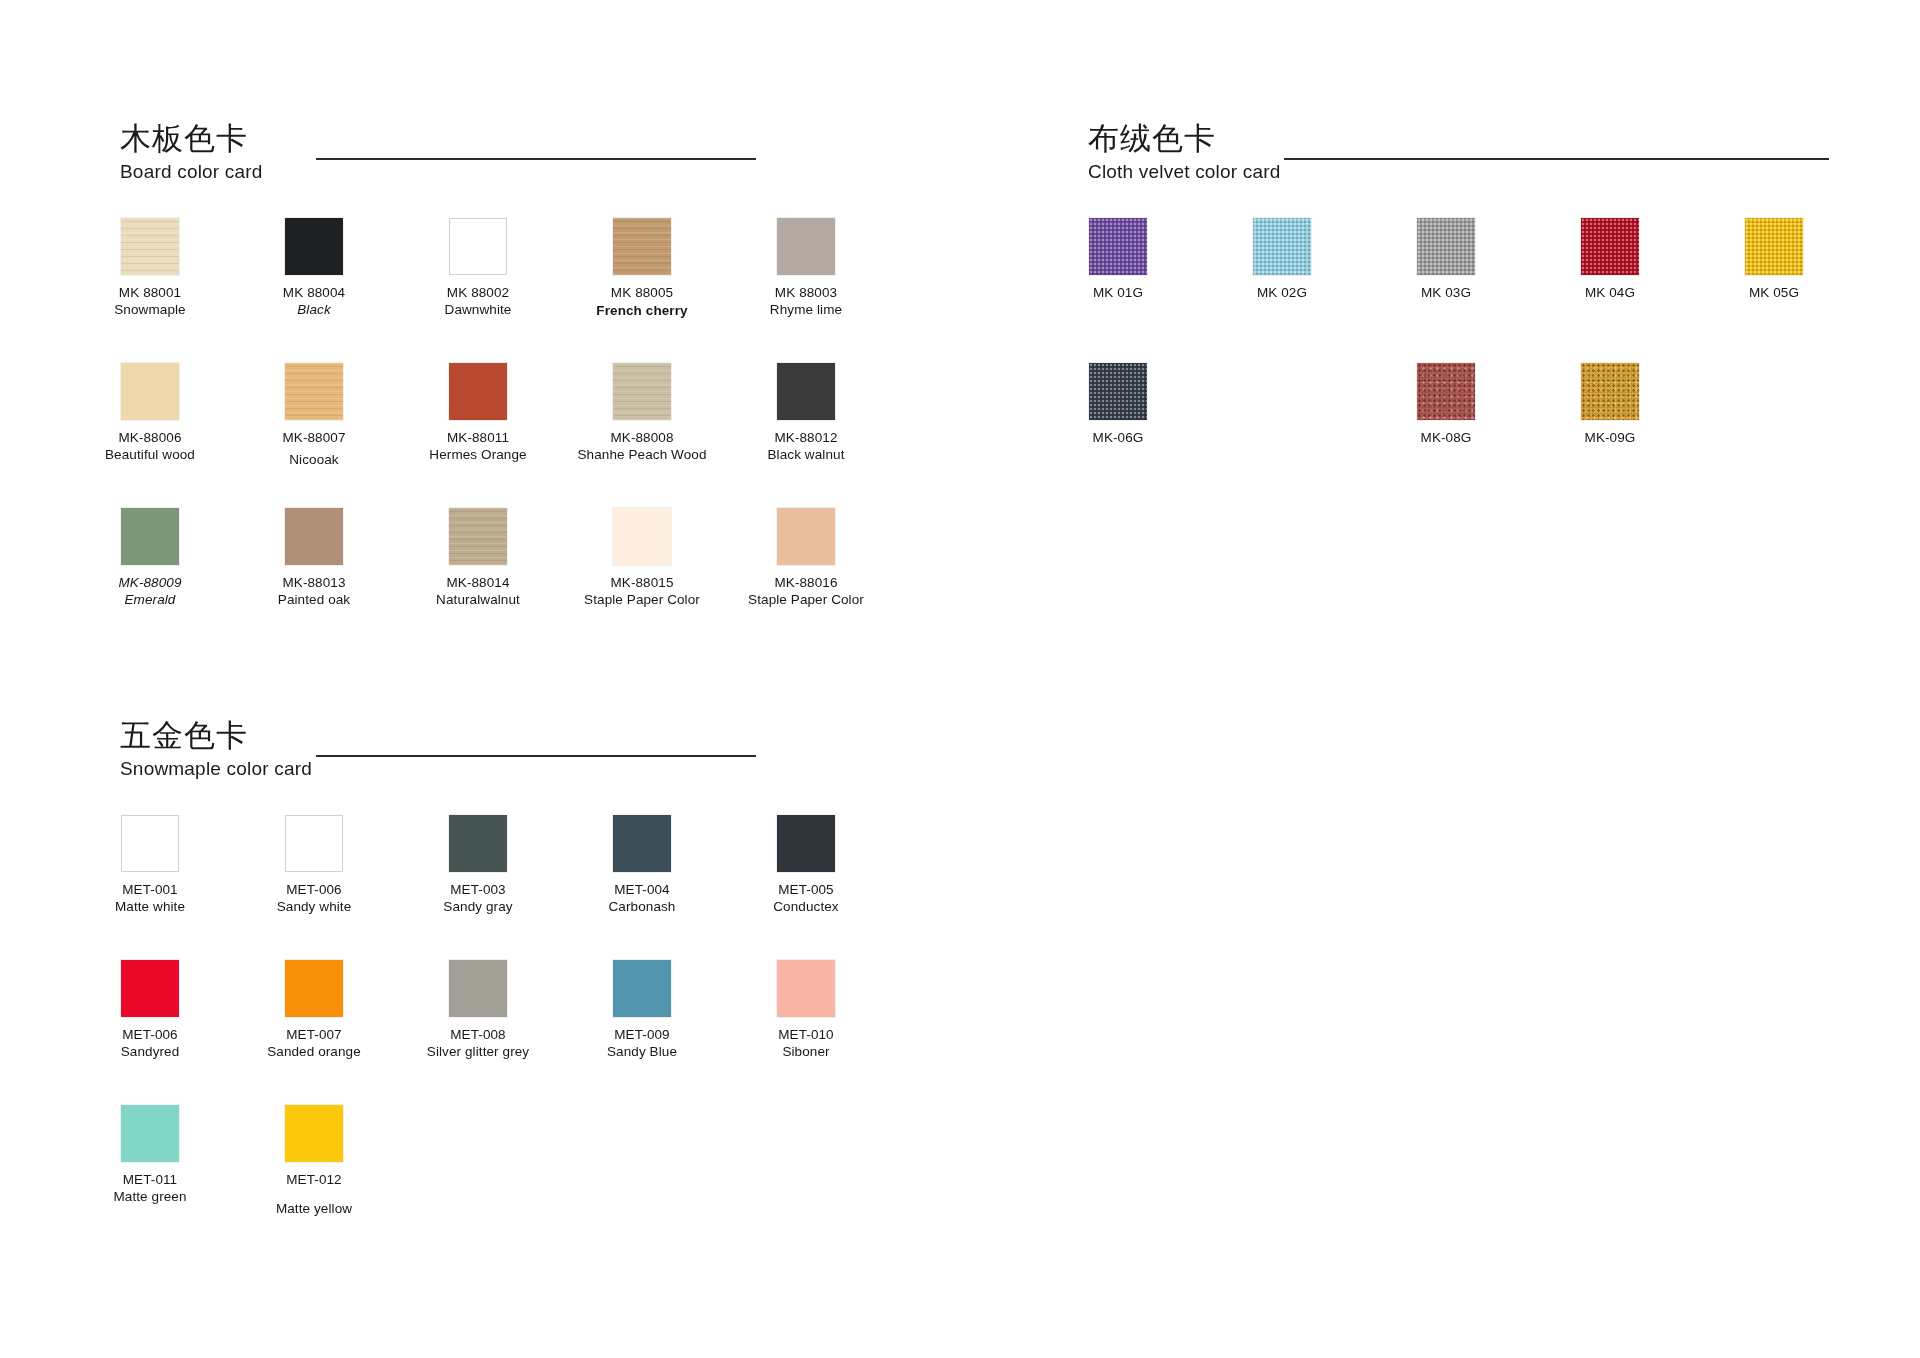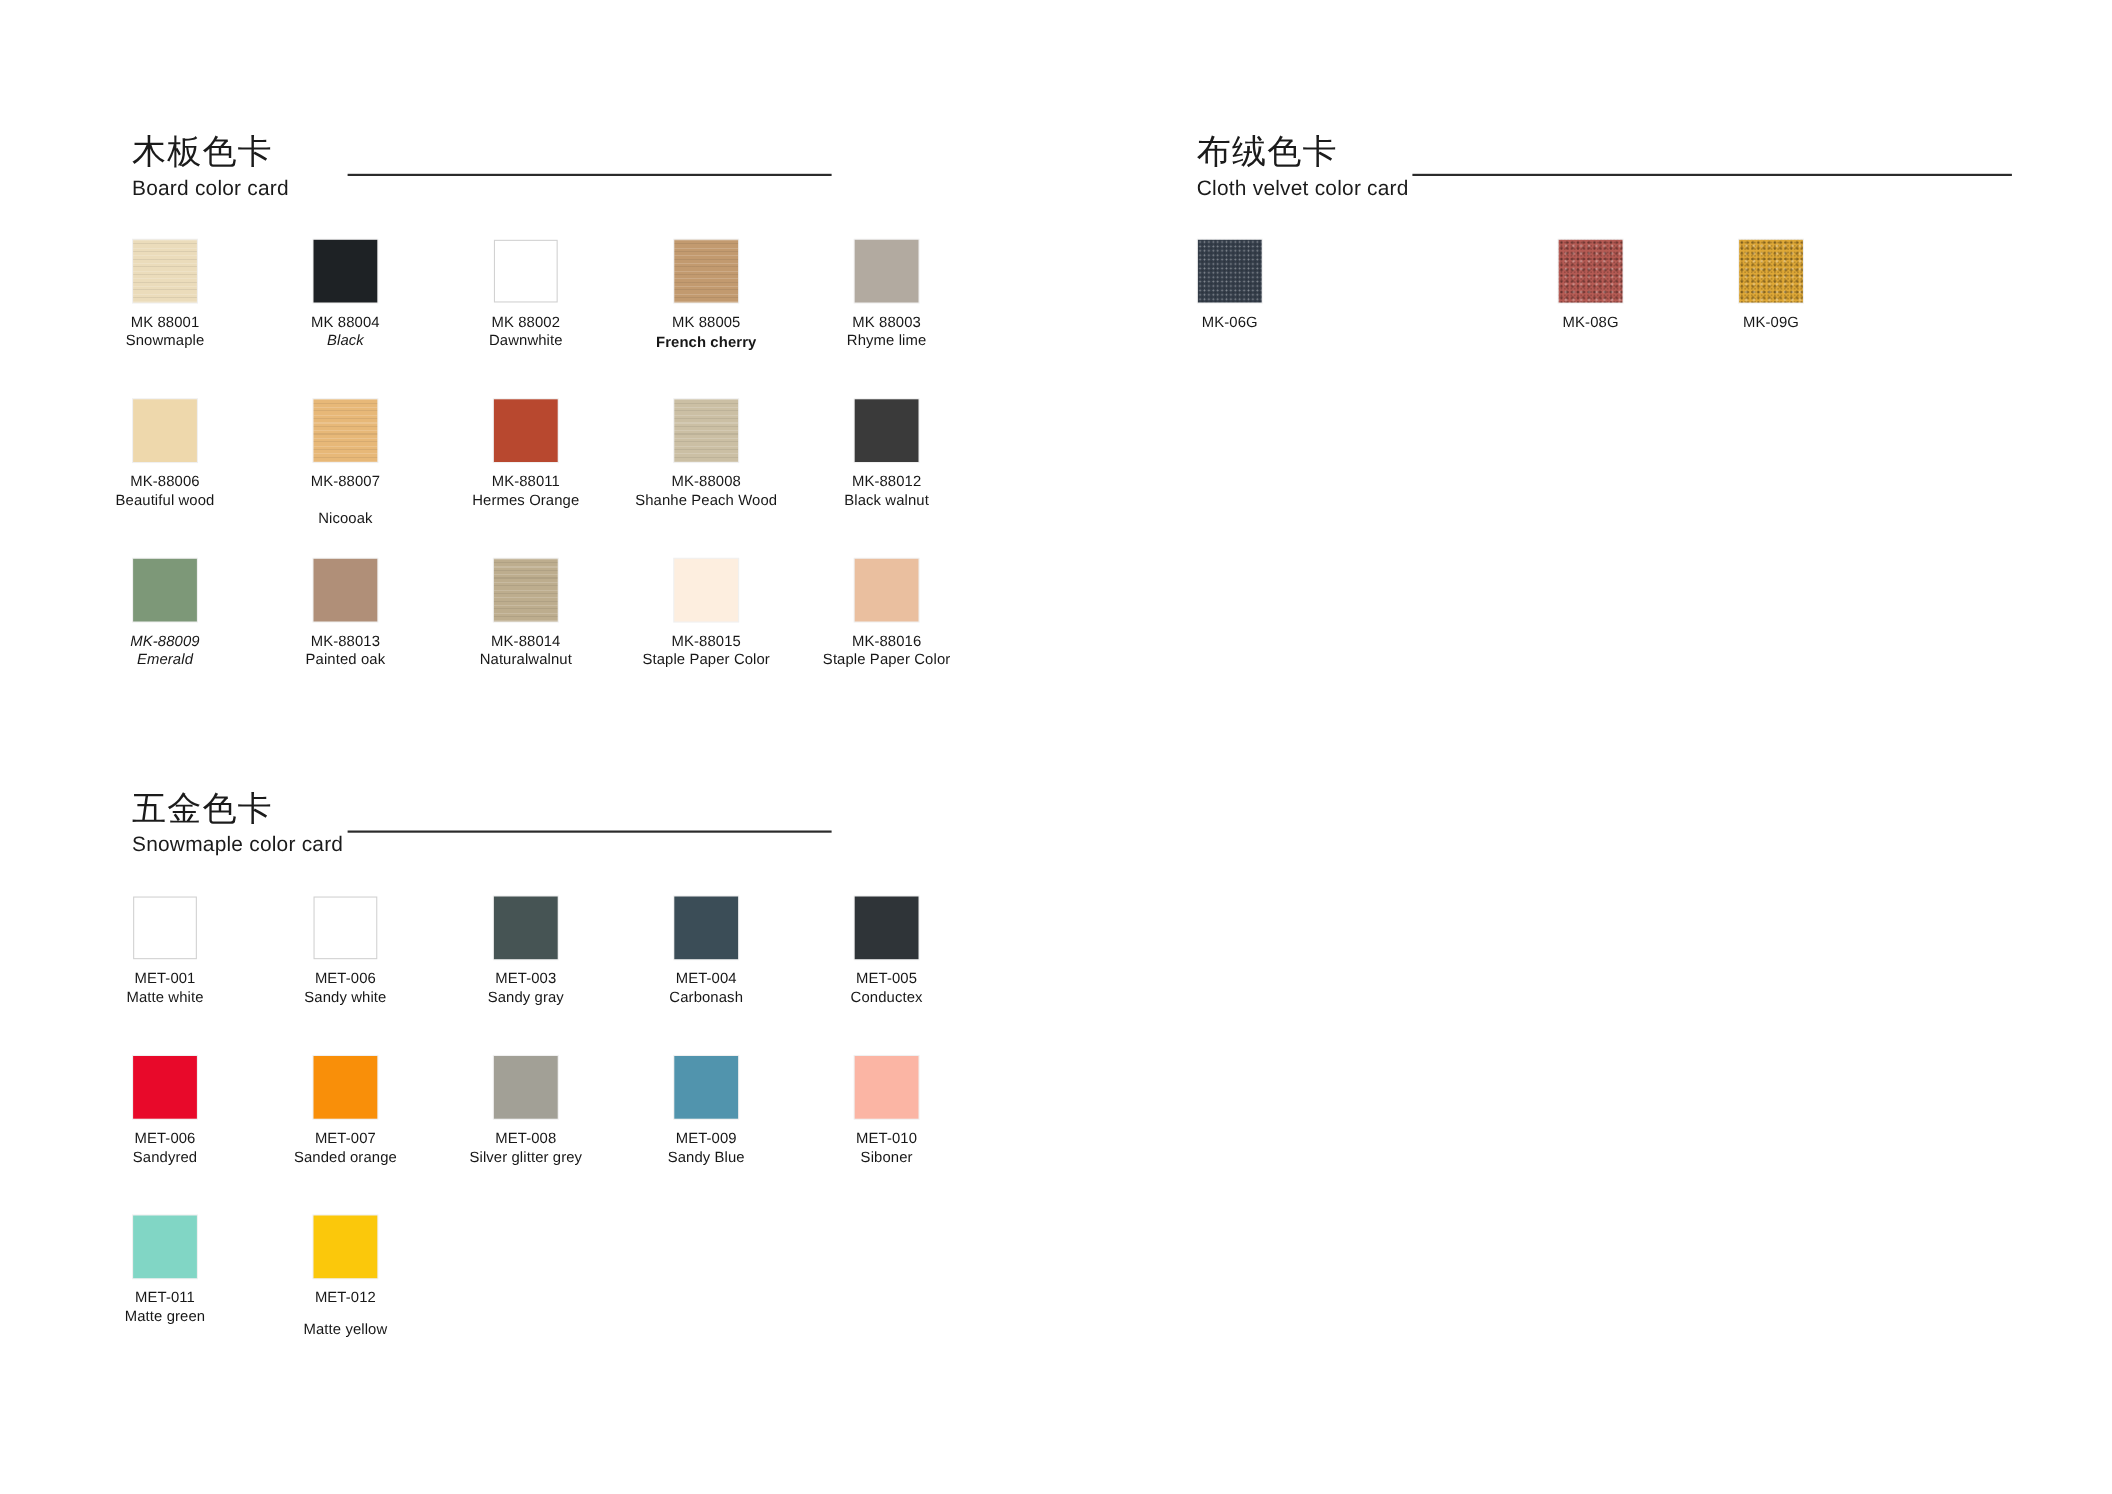--- a/index.html
+++ b/index.html
@@ -148,21 +148,21 @@
           </div>
           <div class="row" style="height: 145px;">
             <div class="cell" style="left: -52px;">
               <div class="chip shadow" style="background: rgb(238, 216, 172);"></div>
               <div class="lbl">MK-88006</div>
               <div class="lbl lbl2" style="margin-top: 1px;">Beautiful wood</div>
             </div>
             <div class="cell" style="left: 112px;">
               <div class="chip shadow wood" style="background: rgb(231, 184, 120);"></div>
               <div class="lbl">MK-88007</div>
-              <div class="lbl lbl2" style="margin-top: 17px;">Nicooak</div>
+              <div class="lbl lbl2" style="margin-top: 6px;">Nicooak</div>
             </div>
             <div class="cell" style="left: 276px;">
               <div class="chip shadow" style="background: rgb(184, 72, 47);"></div>
               <div class="lbl">MK-88011</div>
               <div class="lbl lbl2" style="margin-top: 1px;">Hermes Orange</div>
             </div>
             <div class="cell" style="left: 440px;">
               <div class="chip shadow wood" style="background: rgb(203, 191, 164);"></div>
               <div class="lbl">MK-88008</div>
               <div class="lbl lbl2" style="margin-top: 1px;">Shanhe Peach Wood</div>
@@ -204,20 +204,42 @@
       </div>
       <div class="section" style="left: 1088px; top: 118px;">
         <div class="sec-head">
           <div class="sec-cn">布绒色卡</div>
           <div class="sec-en">Cloth velvet color card</div>
           <div class="sec-rule" style="width: 545px;"></div>
         </div>
         <div class="grid" style="margin-top: 22px;">
           <div class="row" style="height: 145px;">
             <div class="cell" style="left: -52px;">
+              <div class="chip shadow weave" style="background: rgb(108, 74, 158);"></div>
+              <div class="lbl">MK  01G</div>
+            </div>
+            <div class="cell" style="left: 112px;">
+              <div class="chip shadow weave" style="background: rgb(143, 204, 223);"></div>
+              <div class="lbl">MK  02G</div>
+            </div>
+            <div class="cell" style="left: 276px;">
+              <div class="chip shadow weave" style="background: rgb(157, 157, 157);"></div>
+              <div class="lbl">MK  03G</div>
+            </div>
+            <div class="cell" style="left: 440px;">
+              <div class="chip shadow weave" style="background: rgb(176, 18, 36);"></div>
+              <div class="lbl">MK  04G</div>
+            </div>
+            <div class="cell" style="left: 604px;">
+              <div class="chip shadow weave" style="background: rgb(240, 188, 18);"></div>
+              <div class="lbl">MK  05G</div>
+            </div>
+          </div>
+          <div class="row" style="height: 145px;">
+            <div class="cell" style="left: -52px;">
               <div class="chip shadow weave" style="background: rgb(53, 62, 74);"></div>
               <div class="lbl">MK-06G</div>
             </div>
             <div class="cell" style="left: 276px;">
               <div class="chip shadow mottle" style="background: rgb(182, 91, 84);"></div>
               <div class="lbl">MK-08G</div>
             </div>
             <div class="cell" style="left: 440px;">
               <div class="chip shadow mottle" style="background: rgb(223, 168, 54);"></div>
               <div class="lbl">MK-09G</div>

